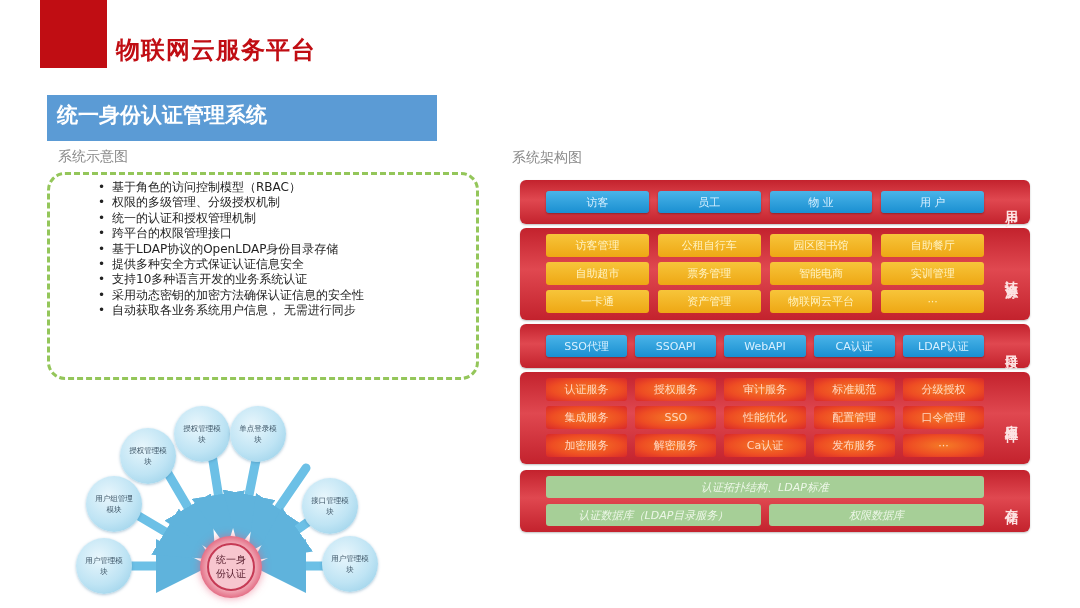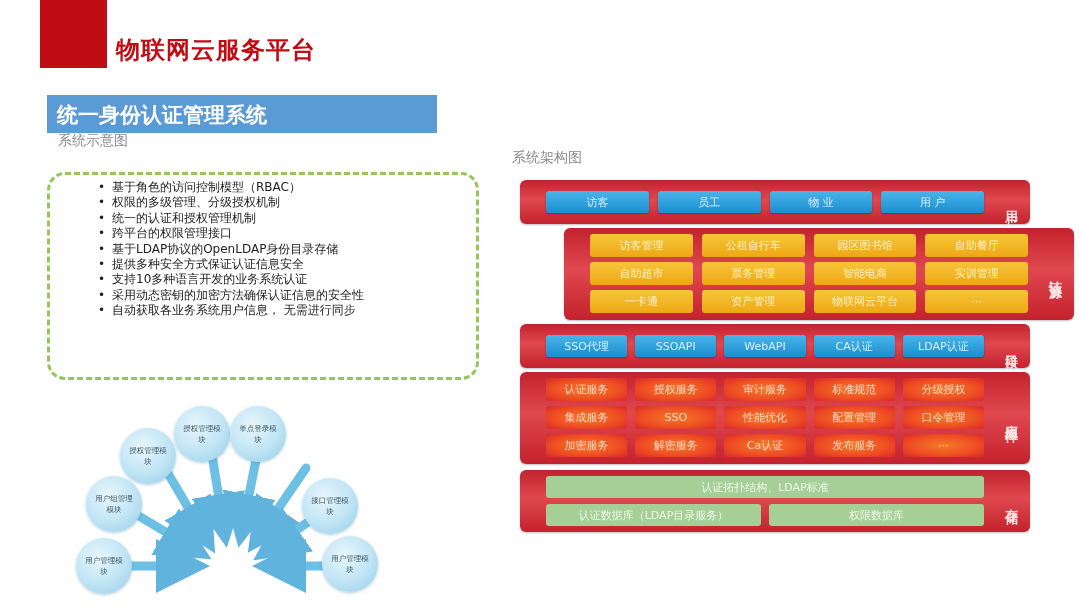--- a/index.html
+++ b/index.html
@@ -2,25 +2,25 @@
 <html><head>
 <meta charset="utf-8">
 <style>
   * { box-sizing: border-box; margin: 0; padding: 0; }
   html, body { width: 1080px; height: 608px; background: #ffffff; overflow: hidden; }
   body { position: relative; font-family: "DejaVu Sans", "Liberation Sans", sans-serif; color: #222; }
 
   .brand-block { position: absolute; left: 40px; top: 0; width: 67px; height: 68px; background: #c00d13; }
   .page-title { position: absolute; left: 116px; top: 34px; font-size: 24px; font-weight: bold; color: #c00d13; letter-spacing: 1px; }
 
-  .section-bar { position: absolute; left: 47px; top: 95px; width: 390px; height: 38px; background: #5b9bd5; }
+  .section-bar { position: absolute; left: 47px; top: 95px; width: 390px; height: 46px; background: #5b9bd5; }
   .section-title { position: absolute; left: 10px; top: 6px; font-size: 21px; font-weight: bold; color: #ffffff; }
 
   .sub-label { position: absolute; font-family: "DejaVu Serif", "Liberation Serif", serif; font-size: 14px; color: #8a8a8a; }
-  .sub-left { left: 58px; top: 132px; }
+  .sub-left { left: 58px; top: 148px; }
   .sub-right { left: 512px; top: 149px; }
 
   .desc-box { position: absolute; left: 47px; top: 172px; width: 432px; height: 208px; border: 3px dashed #94c65a; border-radius: 18px; padding: 4px 8px 0 12px; }
   .desc-intro { font-size: 12px; line-height: 16px; text-indent: 26px; color: #222; }
   .desc-list { list-style: none; margin-left: 36px; margin-top: 1px; }
   .desc-list li { font-size: 12px; line-height: 15.4px; position: relative; padding-left: 14px; color: #222; }
   .desc-list li::before { content: "•"; position: absolute; left: 0; top: 0; }
 
   
   .radial { position: absolute; left: 70px; top: 402px; width: 310px; height: 206px; }
@@ -43,21 +43,21 @@
   .layer { position: absolute; left: 0; width: 510px; border-radius: 6px;
            background: linear-gradient(to bottom, #c3222d 0%, #e04850 45%, #c3222d 100%);
            box-shadow: 0 1px 2px rgba(0,0,0,0.25); padding-left: 44px; }
   .layer-label { position: absolute; right: 10px; top: 0; bottom: 0; width: 18px; display: flex; align-items: center; justify-content: center;
            writing-mode: vertical-rl; font-size: 13px; font-weight: bold; color: #fde2e2; letter-spacing: 2px; }
   .cells { position: absolute; left: 26px; right: 46px; display: grid; gap: 5px 9px; }
   .cell { border-radius: 3px; display: flex; align-items: center; justify-content: center; font-size: 11px; white-space: nowrap; }
   .blue { background: linear-gradient(to bottom, #4ab4e8, #1a8fd1); color: #d8f0ff; box-shadow: 0 1px 2px rgba(0,0,0,0.3); }
   .yellow { background: linear-gradient(to bottom, #f7c53a, #eea714); color: #fff2c0; }
   .orange { background: radial-gradient(ellipse at center, #f57b26 0%, #ee4d23 60%, #d8282a 100%); color: #ffd6c0; }
-  .green { background: #a6cf97; color: #edf7e8; }
+  .green { background: #a6cf97; color: #edf7e8; font-style: italic; }
 </style>
 </head>
 <body>
 
 <div class="brand-block"></div>
 <div class="page-title">物联网云服务平台</div>
 
 <div class="section-bar">
   <div class="section-title">统一身份认证管理系统</div>
 </div>
@@ -97,35 +97,38 @@
       <line x1="262" y1="164" x2="200" y2="164"></line>
     </g>
   </svg>
   <div class="node" style="left:6px;top:136px;">用户管理模块</div>
   <div class="node" style="left:16px;top:74px;">用户组管理模块</div>
   <div class="node" style="left:50px;top:26px;">授权管理模块</div>
   <div class="node" style="left:104px;top:4px;">授权管理模块</div>
   <div class="node" style="left:160px;top:4px;">单点登录模块</div>
   <div class="node" style="left:232px;top:76px;">接口管理模块</div>
   <div class="node" style="left:252px;top:134px;">用户管理模块</div>
+  <div class="center-node">
+    <div class="center-inner">统一身份认证</div>
+  </div>
 </div>
 
 <div class="arch">
 
   <div class="layer" style="top:2px;height:44px;">
     <div class="cells" style="top:11px;grid-template-columns:repeat(4,1fr);grid-auto-rows:22px;">
       <div class="cell blue">访客</div>
       <div class="cell blue">员工</div>
       <div class="cell blue">物 业</div>
       <div class="cell blue">用 户</div>
     </div>
     <div class="layer-label">用户</div>
   </div>
 
-  <div class="layer" style="top:50px;height:92px;margin-left:44px;">
+  <div class="layer" style="top:50px;height:92px;">
     <div class="cells" style="top:6px;grid-template-columns:repeat(4,1fr);grid-auto-rows:23px;gap:5px 9px;">
       <div class="cell yellow">访客管理</div>
       <div class="cell yellow">公租自行车</div>
       <div class="cell yellow">园区图书馆</div>
       <div class="cell yellow">自助餐厅</div>
       <div class="cell yellow">自助超市</div>
       <div class="cell yellow">票务管理</div>
       <div class="cell yellow">智能电商</div>
       <div class="cell yellow">实训管理</div>
       <div class="cell yellow">一卡通</div>

